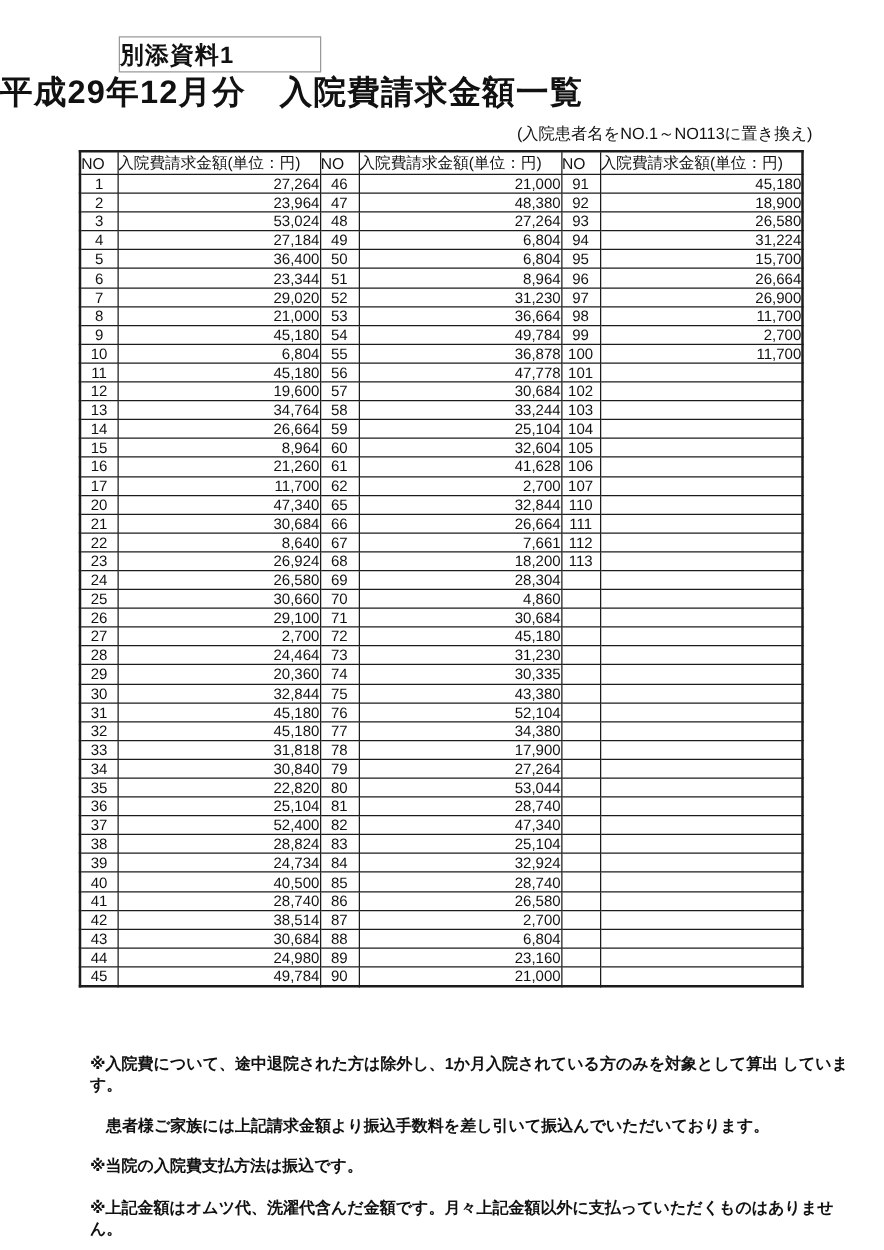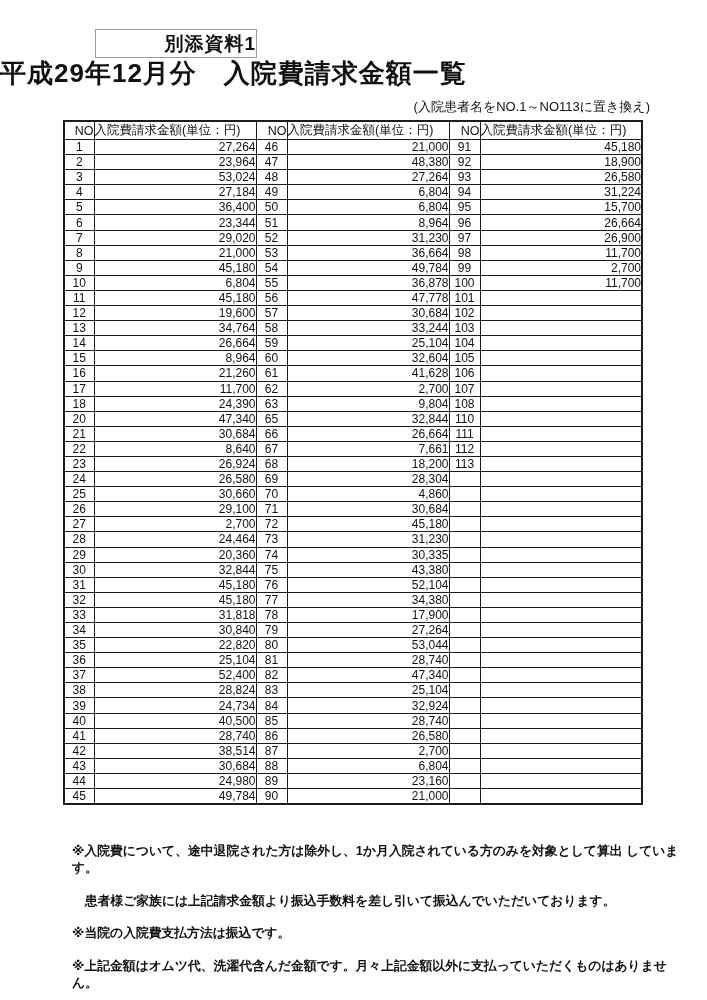--- a/index.html
+++ b/index.html
@@ -6,21 +6,21 @@
   body{
     width:707px;height:1000px;background:#ffffff;color:#111;
     font-family:"Liberation Sans","DejaVu Sans",sans-serif;
     -webkit-font-smoothing:antialiased;
   }
   .page{position:relative;width:707px;height:1000px;overflow:hidden;background:#fff;}
 
   .tag-box{
     position:absolute;left:95px;top:29px;width:160px;height:27px;
     border:1px solid #9a9a9a;background:#fff;
-    display:flex;align-items:center;justify-content:flex-end;
+    display:flex;align-items:center;justify-content:flex-start;
     font-size:19px;font-weight:bold;letter-spacing:1px;
   }
   .title{
     position:absolute;top:56px;left:0;width:100%;margin:0;
     text-align:left;font-size:26px;font-weight:bold;letter-spacing:1px;
   }
   .subtitle{
     position:absolute;top:98px;right:57px;
     font-size:13px;letter-spacing:0;
   }
@@ -29,21 +29,21 @@
     position:absolute;left:63px;top:120px;width:578px;
     border-collapse:collapse;table-layout:fixed;
     border:2px solid #1c1c1c;
   }
   table.billing th,table.billing td{
     border:1px solid #1c1c1c;padding:0;overflow:hidden;white-space:nowrap;
   }
   table.billing thead th{
     height:15px;font-size:12.5px;font-weight:normal;letter-spacing:0;
   }
-  th.h-no{text-align:right;}
+  th.h-no{text-align:left;}
   th.h-amt{text-align:left;padding-left:3px;}
   table.billing tbody td{height:14.1px;font-size:12px;line-height:14px;}
   td.no-cell{text-align:center;}
   td.amt-cell{text-align:right;padding-right:5px;font-size:12.5px;}
 
   .notes{
     position:absolute;left:56px;top:827px;width:648px;
     font-size:12.8px;line-height:16.8px;white-space:pre-wrap;
     letter-spacing:0;
   }
@@ -212,28 +212,20 @@
         </tr>
         <tr>
           <td class="no-cell">17</td>
           <td class="amt-cell">11,700</td>
           <td class="no-cell">62</td>
           <td class="amt-cell">2,700</td>
           <td class="no-cell">107</td>
           <td class="amt-cell"></td>
         </tr>
         <tr>
-          <td class="no-cell">18</td>
-          <td class="amt-cell">24,390</td>
-          <td class="no-cell">63</td>
-          <td class="amt-cell">9,804</td>
-          <td class="no-cell">108</td>
-          <td class="amt-cell"></td>
-        </tr>
-        <tr>
           <td class="no-cell">20</td>
           <td class="amt-cell">47,340</td>
           <td class="no-cell">65</td>
           <td class="amt-cell">32,844</td>
           <td class="no-cell">110</td>
           <td class="amt-cell"></td>
         </tr>
         <tr>
           <td class="no-cell">21</td>
           <td class="amt-cell">30,684</td>

